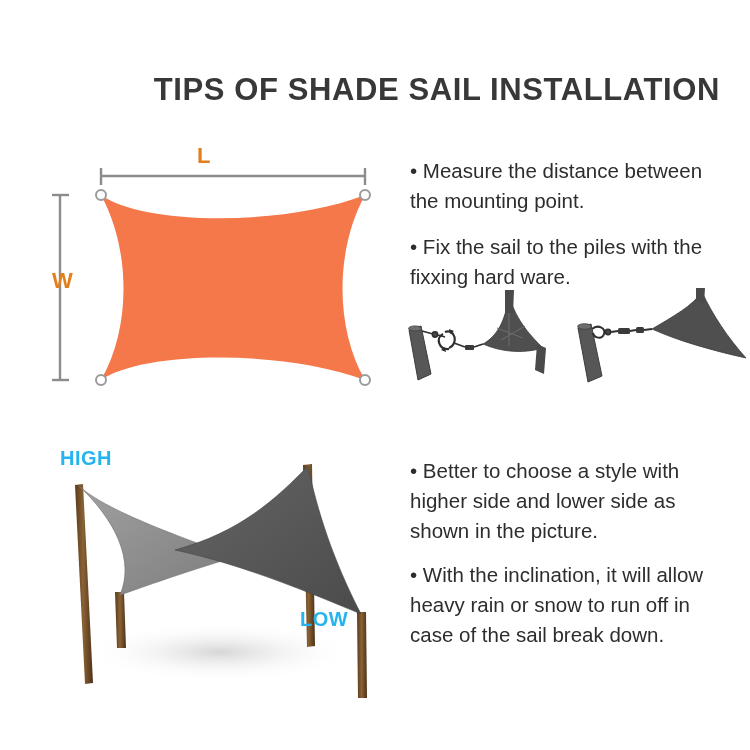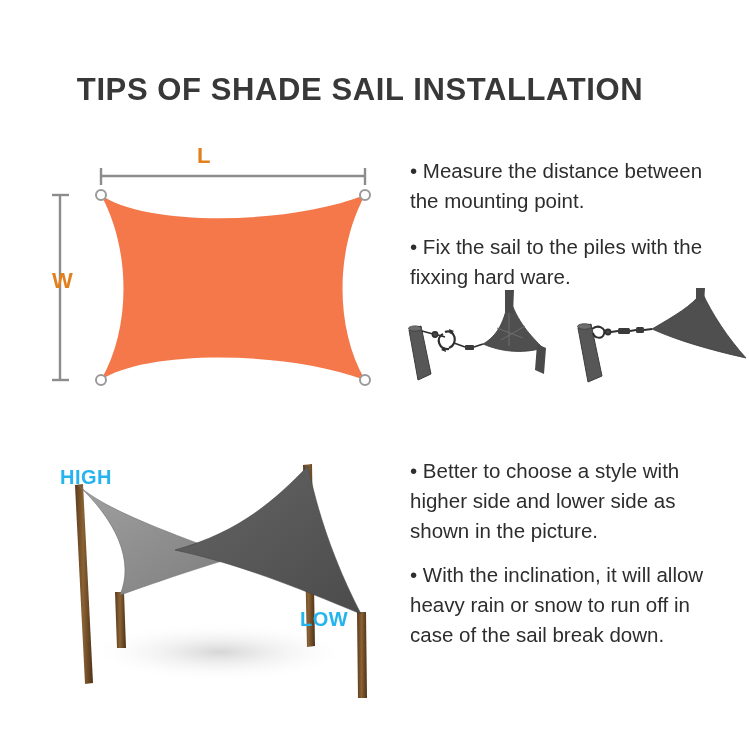--- a/index.html
+++ b/index.html
@@ -15,21 +15,21 @@
     overflow: hidden;
     font-family: "Liberation Sans", sans-serif;
   }
 
   
   .title {
     position: absolute;
     left: 0;
     top: 72px;
     width: 720px;
-    text-align: center;
+    text-align: right;
     font-family: "Liberation Sans", sans-serif;
     font-size: 31px;
     font-weight: bold;
     letter-spacing: 0.6px;
     color: #383838;
     white-space: nowrap;
   }
 
   
   .bullet-block {
@@ -71,21 +71,21 @@
     height: 260px;
   }
   .hl-label {
     position: absolute;
     font-family: "Liberation Sans", sans-serif;
     font-weight: bold;
     font-size: 20px;
     letter-spacing: 0.5px;
     color: #25B4EE;
   }
-  .hl-label.high { left: 60px;  top: 447px; margin-top: 19px; }
+  .hl-label.high { left: 60px;  top: 447px; }
   .hl-label.low  { left: 300px; top: 608px; }
 
   
   .hw-left {
     position: absolute;
     left: 405px;
     top: 288px;
     width: 175px;
     height: 100px;
   }

